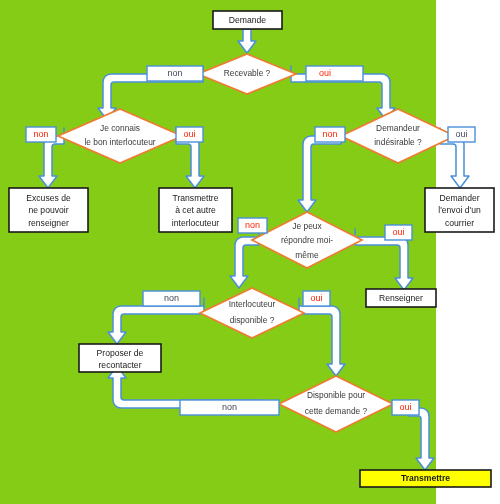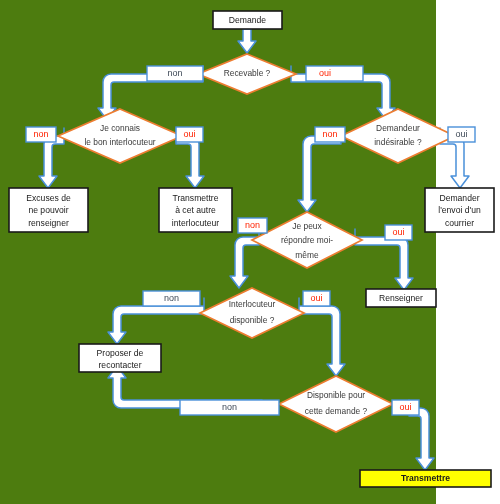--- a/index.html
+++ b/index.html
@@ -10,21 +10,21 @@
   body {
     width: 500px;
     height: 504px;
     overflow: hidden;
     font-family: "Liberation Sans", sans-serif;
   }
   #flowchart-root {
     position: relative;
     width: 436px;
     height: 504px;
-    background: #4d7c0f;
+    background: #84cc16;
   }
   svg#flow-svg {
     position: absolute;
     top: 0;
     left: 0;
     width: 500px;
     height: 504px;
   }
   .proc-rect {
     fill: #ffffff;

